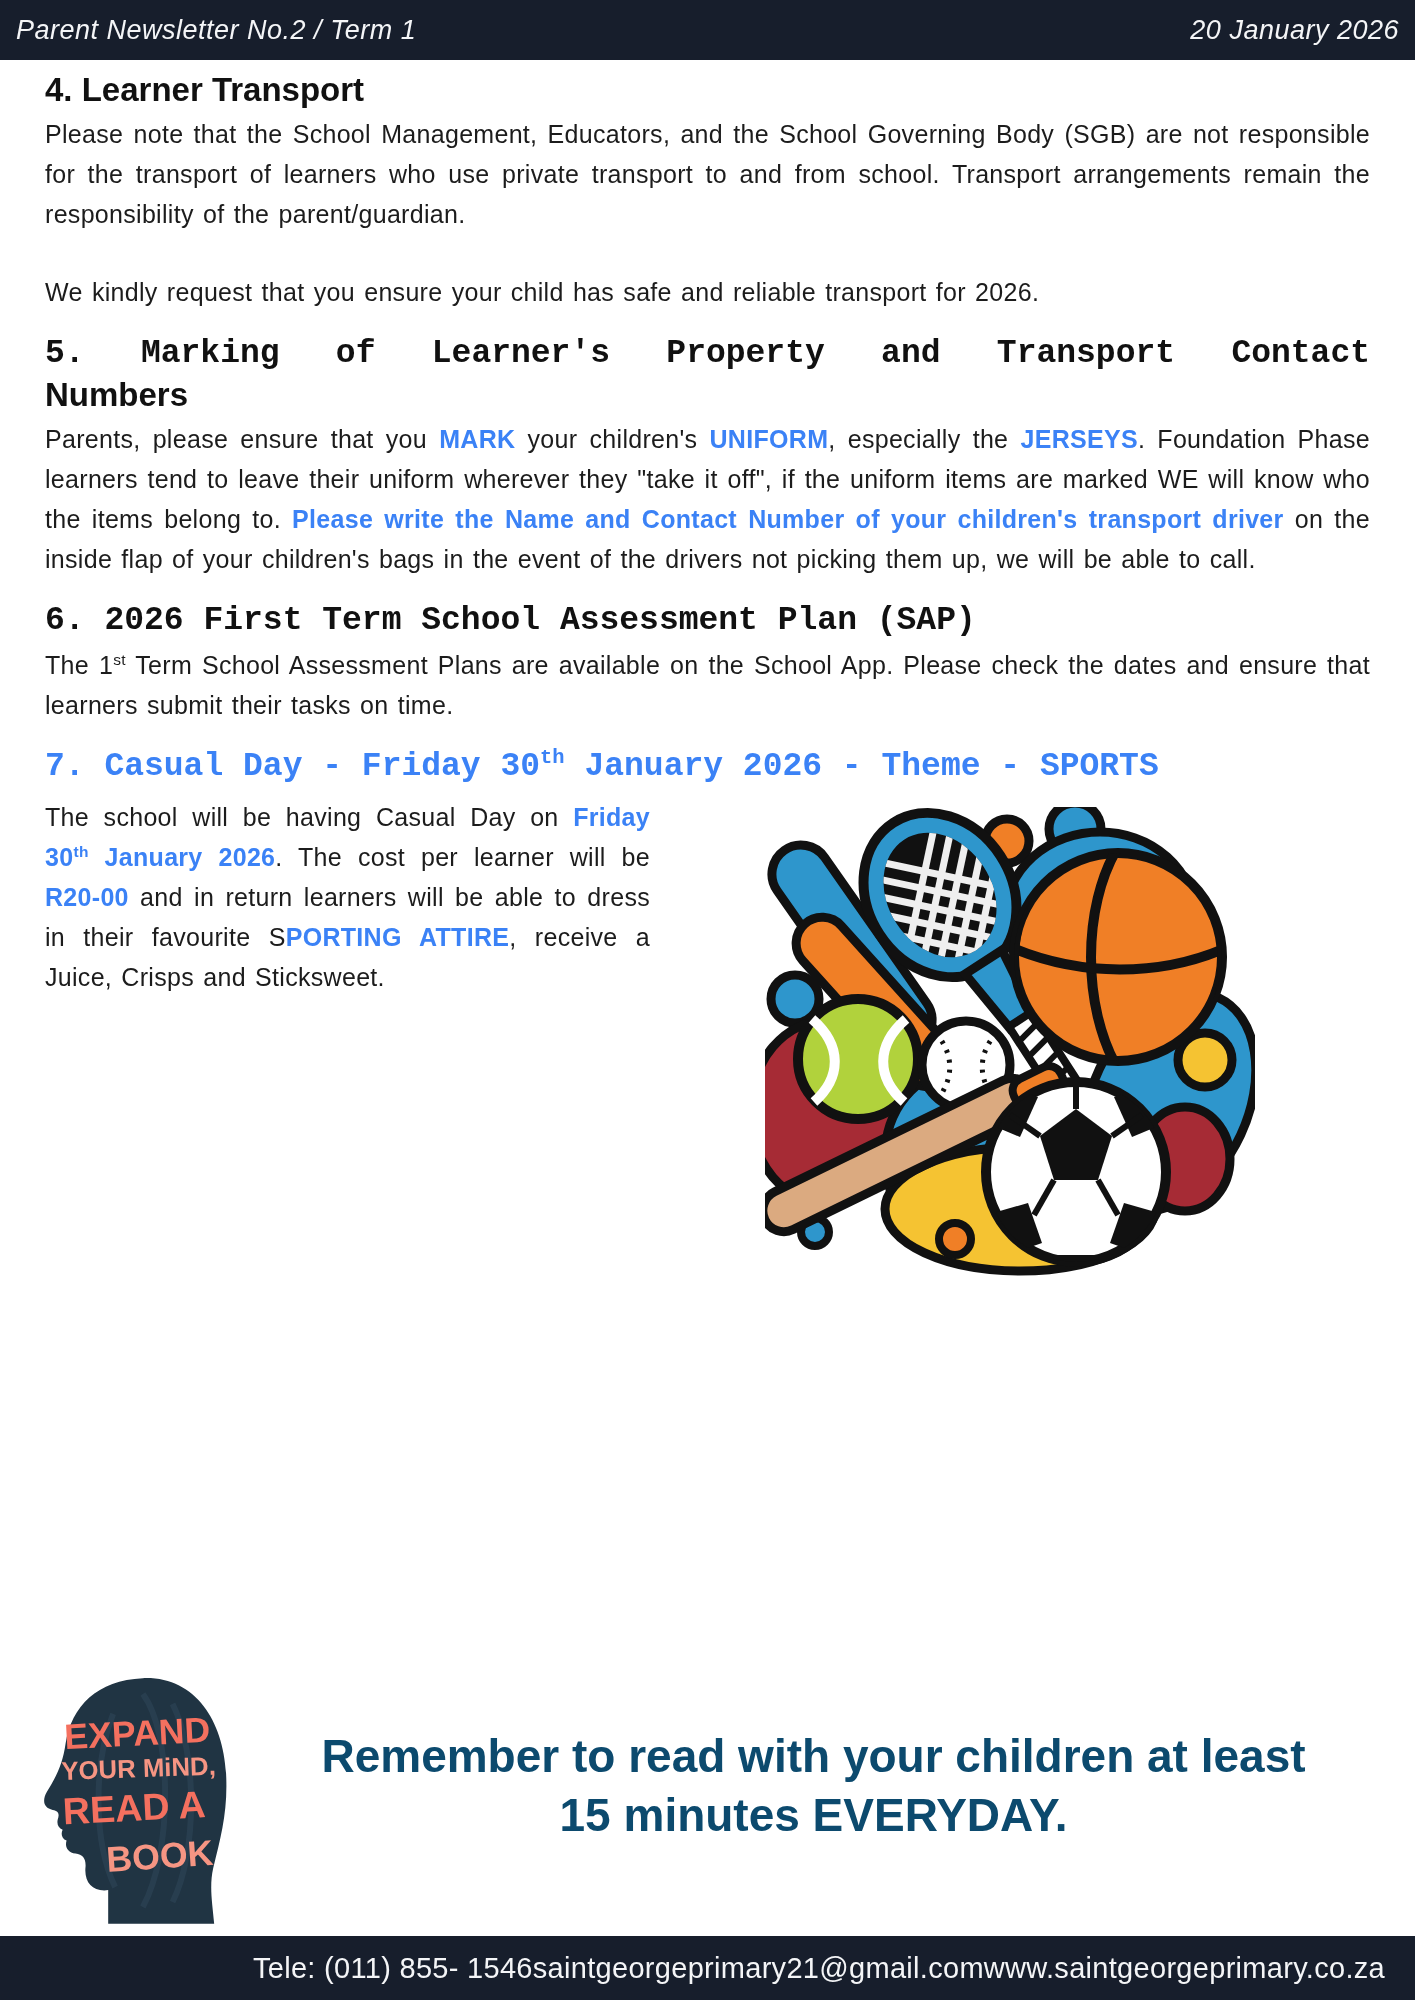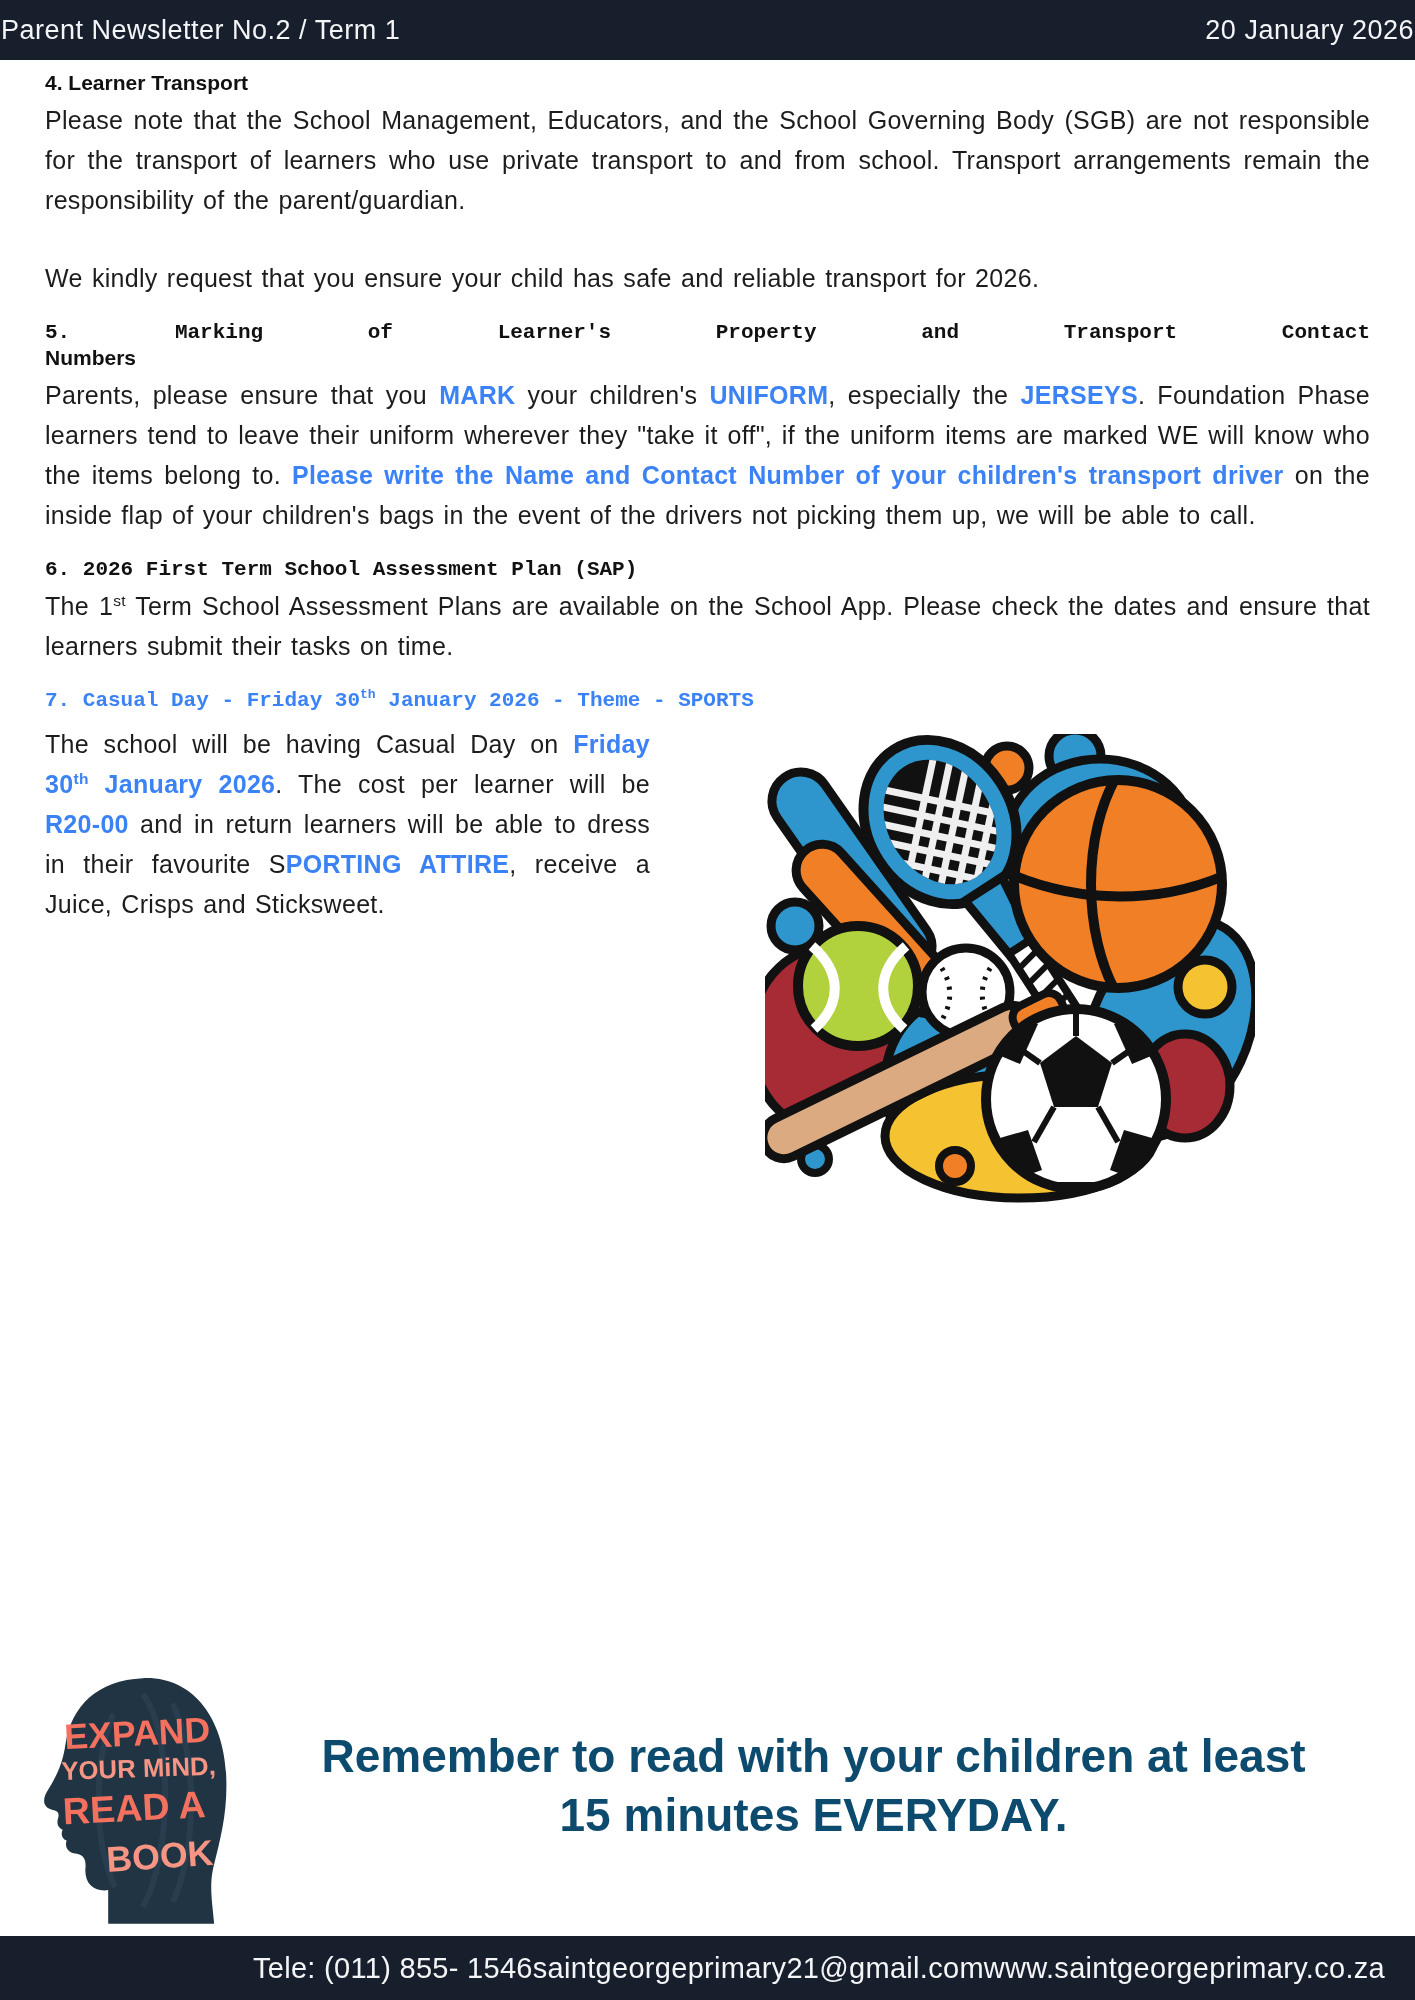--- a/index.html
+++ b/index.html
@@ -5,24 +5,24 @@
   * { margin:0; padding:0; box-sizing:border-box; }
   html,body { background:#ffffff; }
   .page {
     width:1415px; height:2000px; margin:0 auto; background:#ffffff;
     font-family:"Liberation Sans", sans-serif; color:#1b1b1b;
     display:flex; flex-direction:column; overflow:hidden; position:relative;
   }
   .topbar {
     height:60px; background:#171e2c; color:#f4f5f7; flex:0 0 auto;
     display:flex; align-items:center; justify-content:space-between;
-    padding:0 1px; font-size:27px; letter-spacing:.5px;
+    padding:0 16px; font-size:27px; letter-spacing:.5px;font-style:italic;
   }
   .content { padding:10px 45px 0 45px; flex:0 0 auto; }
-  .h { font-weight:700; font-size:21px; line-height:1.22; color:#111; }
+  .h { font-weight:700; font-size:33px; line-height:1.22; color:#111; }
   .h.mt { margin-top:22px;font-family:Liberation Mono, monospace; }
   .justify-last { text-align:justify; text-align-last:justify; }
   p.body {
     font-size:25px; line-height:40px; text-align:justify;
     letter-spacing:.3px; word-spacing:2px; color:#1c1c1c; margin-top:4px;
   }
   p.body + p.body { margin-top:38px; }
   .b { font-weight:700; color:#3b82f6; }
   sup { font-size:.62em; line-height:0; vertical-align:super; }
   .casual-row { display:flex; align-items:flex-start; margin-top:6px;justify-content:flex-end; }

